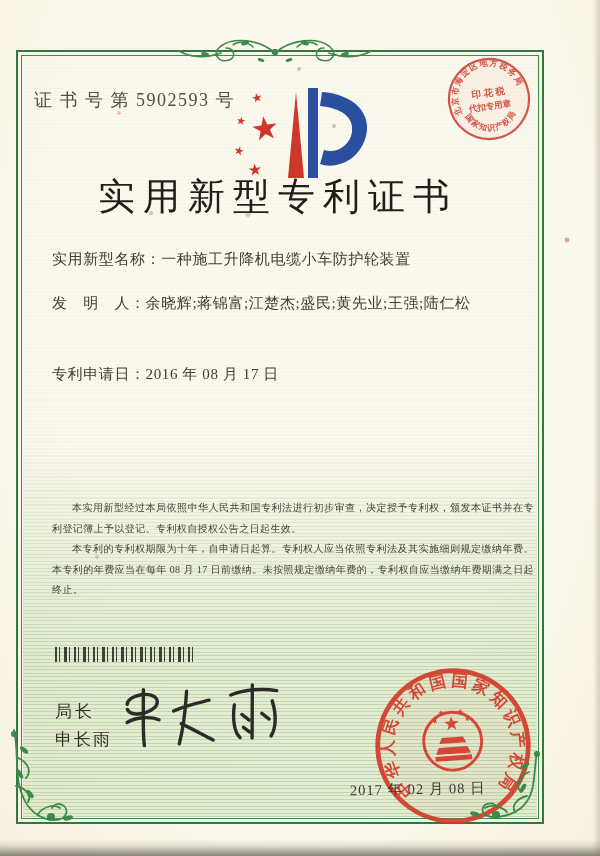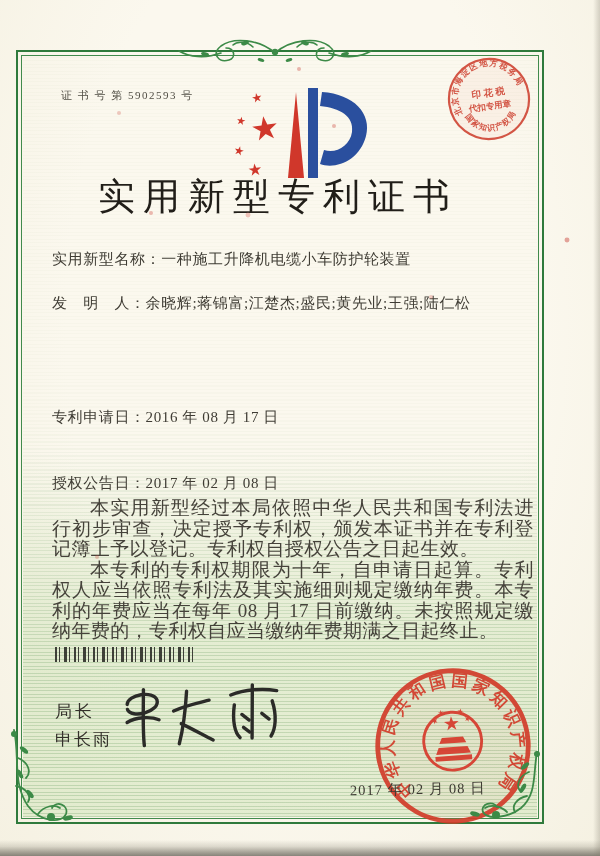--- a/index.html
+++ b/index.html
@@ -11,27 +11,27 @@
     border:2px solid #2f7a3c;z-index:1;}
   .frame-inner{position:absolute;inset:3px;border:1px solid #418a4c;}
   
   .pattern-tint{position:absolute;inset:5px;z-index:0;
     background:linear-gradient(to bottom, rgba(205,225,185,0) 52%, rgba(203,223,180,.30) 66%, rgba(206,226,183,.52) 78%, rgba(210,229,187,.55) 100%);}
   .pattern-lines{position:absolute;inset:5px;z-index:0;
     background:repeating-linear-gradient(0deg, rgba(96,150,88,.28) 0px, rgba(96,150,88,.28) 1px, transparent 1px, transparent 3.5px);
     -webkit-mask-image:linear-gradient(to bottom, rgba(0,0,0,.10) 0%, rgba(0,0,0,.10) 48%, rgba(0,0,0,.5) 66%, rgba(0,0,0,.9) 80%, rgba(0,0,0,.95) 100%);
     mask-image:linear-gradient(to bottom, rgba(0,0,0,.10) 0%, rgba(0,0,0,.10) 48%, rgba(0,0,0,.5) 66%, rgba(0,0,0,.9) 80%, rgba(0,0,0,.95) 100%);}
   
-  .cert-no{position:absolute;left:61px;top:88px;font-size:11px;letter-spacing:1.5px;color:#514e45;z-index:3;text-align:right;}
+  .cert-no{position:absolute;left:34px;top:88px;font-size:18px;letter-spacing:1.5px;color:#514e45;z-index:3;text-align:right;}
   .title{position:absolute;left:16px;top:172px;width:524px;margin:0;text-align:center;
     font-size:37px;font-weight:400;letter-spacing:8px;color:#211e19;z-index:3;}
   .field{position:absolute;left:52px;width:470px;font-size:15px;color:#3f3c34;letter-spacing:.6px;z-index:3;white-space:nowrap;}
-  .f0{top:250px}.f1{top:294px}.f2{top:339px}.f3{top:408px}.f4{top:429px}.f5{top:474px}
+  .f0{top:250px}.f1{top:294px}.f2{top:339px}.f3{top:365px}.f4{top:429px}.f5{top:474px}
   .paras{position:absolute;left:52px;top:498px;width:482px;z-index:3;}
-  .paras p{margin:0;text-indent:2em;text-align:justify;font-size:19px;line-height:20.5px;
+  .paras p{margin:0;text-indent:2em;text-align:justify;font-size:10px;line-height:20.5px;
     color:#45423a;letter-spacing:.4px;}
   
   .barcode{position:absolute;left:55px;top:647px;width:142px;height:15px;z-index:3;opacity:.85;
     background:repeating-linear-gradient(90deg,#23231f 0 2px,transparent 2px 4px,#23231f 4px 5px,transparent 5px 9px,#23231f 9px 12px,transparent 12px 14px,#23231f 14px 15px,transparent 15px 19px);}
   .director-label{position:absolute;left:55px;top:700px;font-size:17px;color:#34312b;letter-spacing:3px;z-index:3;}
   .director-name{position:absolute;left:55px;top:728px;font-size:17px;color:#34312b;letter-spacing:2px;z-index:3;}
   .signature{position:absolute;left:115px;top:678px;width:195px;height:80px;z-index:3;transform:rotate(-3deg);}
   .sr-only{position:absolute;width:1px;height:1px;overflow:hidden;clip:rect(0 0 0 0);white-space:nowrap;}
   .office-seal{position:absolute;left:371px;top:664px;z-index:4;opacity:.92;}
   .tax-stamp{position:absolute;left:443px;top:53px;z-index:4;opacity:.9;}
@@ -123,21 +123,20 @@
       <text x="46" y="43" text-anchor="middle" font-size="9.5" font-weight="bold" fill="#cf4433">印 花 税</text>
       <text x="46" y="56" text-anchor="middle" font-size="8.5" font-weight="bold" fill="#cf4433">代扣专用章</text>
     </g>
   </svg>
 
   <h1 class="title">实用新型专利证书</h1>
 
   <div class="field f0"><span>实用新型名称：</span><span>一种施工升降机电缆小车防护轮装置</span></div>
   <div class="field f1"><span>发　明　人：</span><span>余晓辉;蒋锦富;江楚杰;盛民;黄先业;王强;陆仁松</span></div>
   <div class="field f3"><span>专利申请日：</span><span>2016 年 08 月 17 日</span></div>
-  <div class="field f5"><span>授权公告日：</span><span>2017 年 02 月 08 日</span></div>
 
   <div class="paras">
     <p>本实用新型经过本局依照中华人民共和国专利法进行初步审查，决定授予专利权，颁发本证书并在专利登记簿上予以登记。专利权自授权公告之日起生效。</p>
     <p>本专利的专利权期限为十年，自申请日起算。专利权人应当依照专利法及其实施细则规定缴纳年费。本专利的年费应当在每年 08 月 17 日前缴纳。未按照规定缴纳年费的，专利权自应当缴纳年费期满之日起终止。</p>
   </div>
 
   <div class="barcode"></div>
 
   <div class="director-label">局长</div>
   <div class="director-name">申长雨</div>

